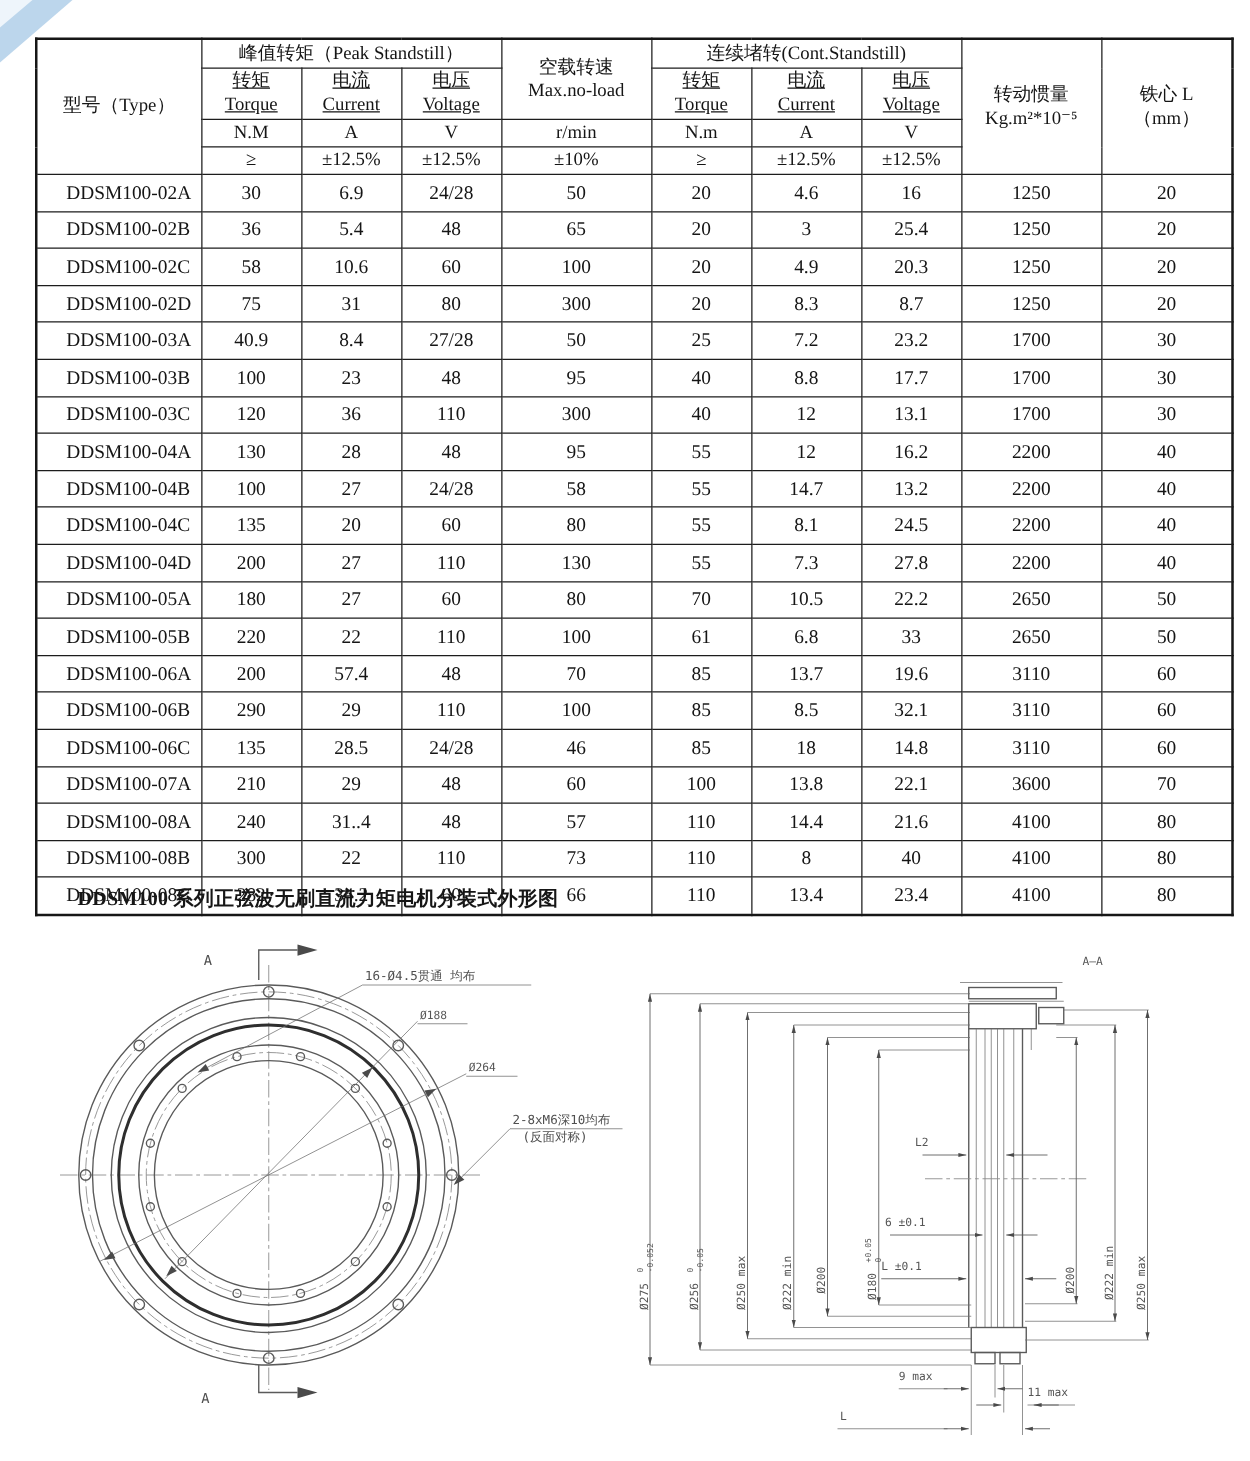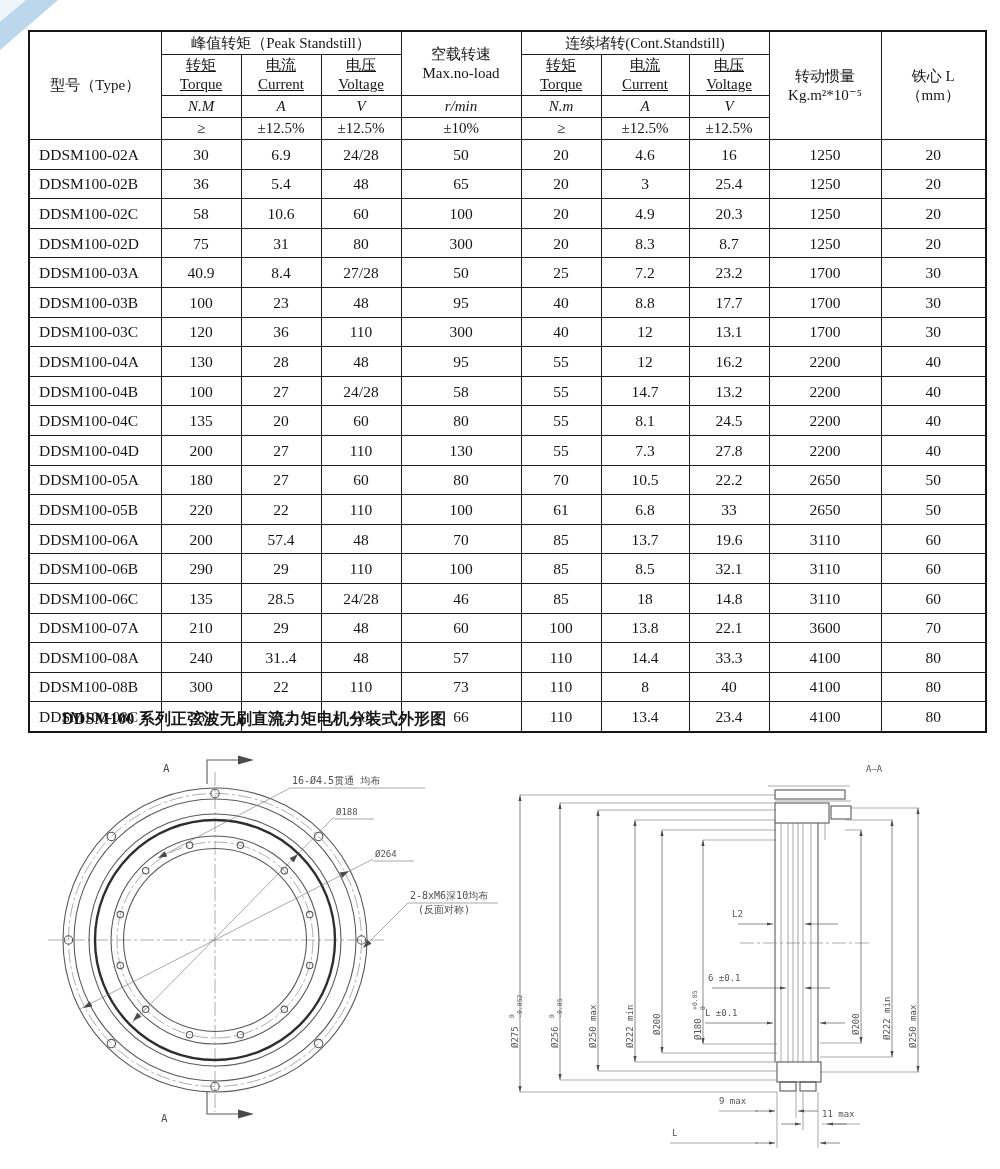--- a/index.html
+++ b/index.html
@@ -16,24 +16,24 @@
 
   
   .spec-table{position:absolute;left:28px;top:30px;border-collapse:collapse;
     table-layout:fixed;width:957px;}
   .spec-table th,.spec-table td{
     border:1.6px solid #1c1c1c;text-align:center;padding:0;
     font-weight:normal;font-size:15px;line-height:19px;color:#151515;}
   .spec-table{border:2.5px solid #161616;}
   .spec-table tr.h1 th{height:22px;}
   .spec-table tr.h2 th{height:40px;text-decoration:underline;}
-  .spec-table tr.h3 th{height:21px;font-style:italic;}
+  .spec-table tr.h3 th{height:21px;}
   .spec-table tr.h4 th{height:21px;}
   .spec-table td{height:28.6px;font-size:15.5px;}
-  .spec-table td.model{text-align:left;padding-left:9px;}
+  .spec-table td.model{text-align:left;padding-left:23px;}
   .two-line span{display:block;}
 
   .caption{position:absolute;left:30px;top:709px;font-size:16px;
     font-weight:600;color:#161616;letter-spacing:.2px;padding-left:32px;}
 
   
   .drawing{position:absolute;top:740px;}
   svg text{font-family:"DejaVu Sans Mono","Liberation Mono",monospace;fill:#555;}
   .cad-line{stroke:#5a5a5a;stroke-width:1.1;fill:none;}
   .cad-thin{stroke:#6e6e6e;stroke-width:0.6;fill:none;}
@@ -334,21 +334,21 @@
         <td>70</td>
       </tr>
       <tr>
         <td class="model">DDSM100-08A</td>
         <td>240</td>
         <td>31..4</td>
         <td>48</td>
         <td>57</td>
         <td>110</td>
         <td>14.4</td>
-        <td>33.3</td>
+        <td>21.6</td>
         <td>4100</td>
         <td>80</td>
       </tr>
       <tr>
         <td class="model">DDSM100-08B</td>
         <td>300</td>
         <td>22</td>
         <td>110</td>
         <td>73</td>
         <td>110</td>

